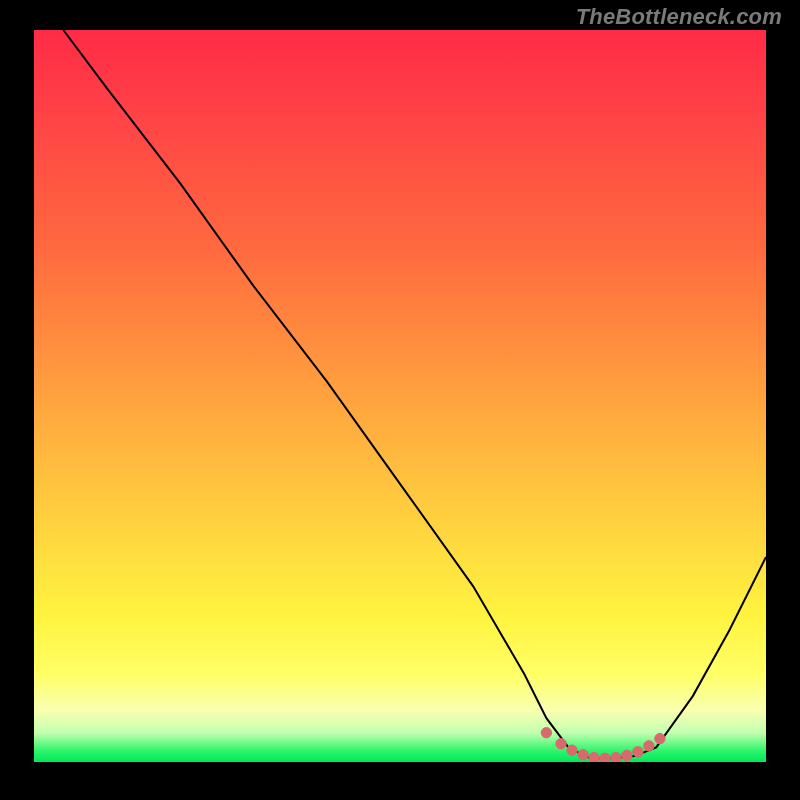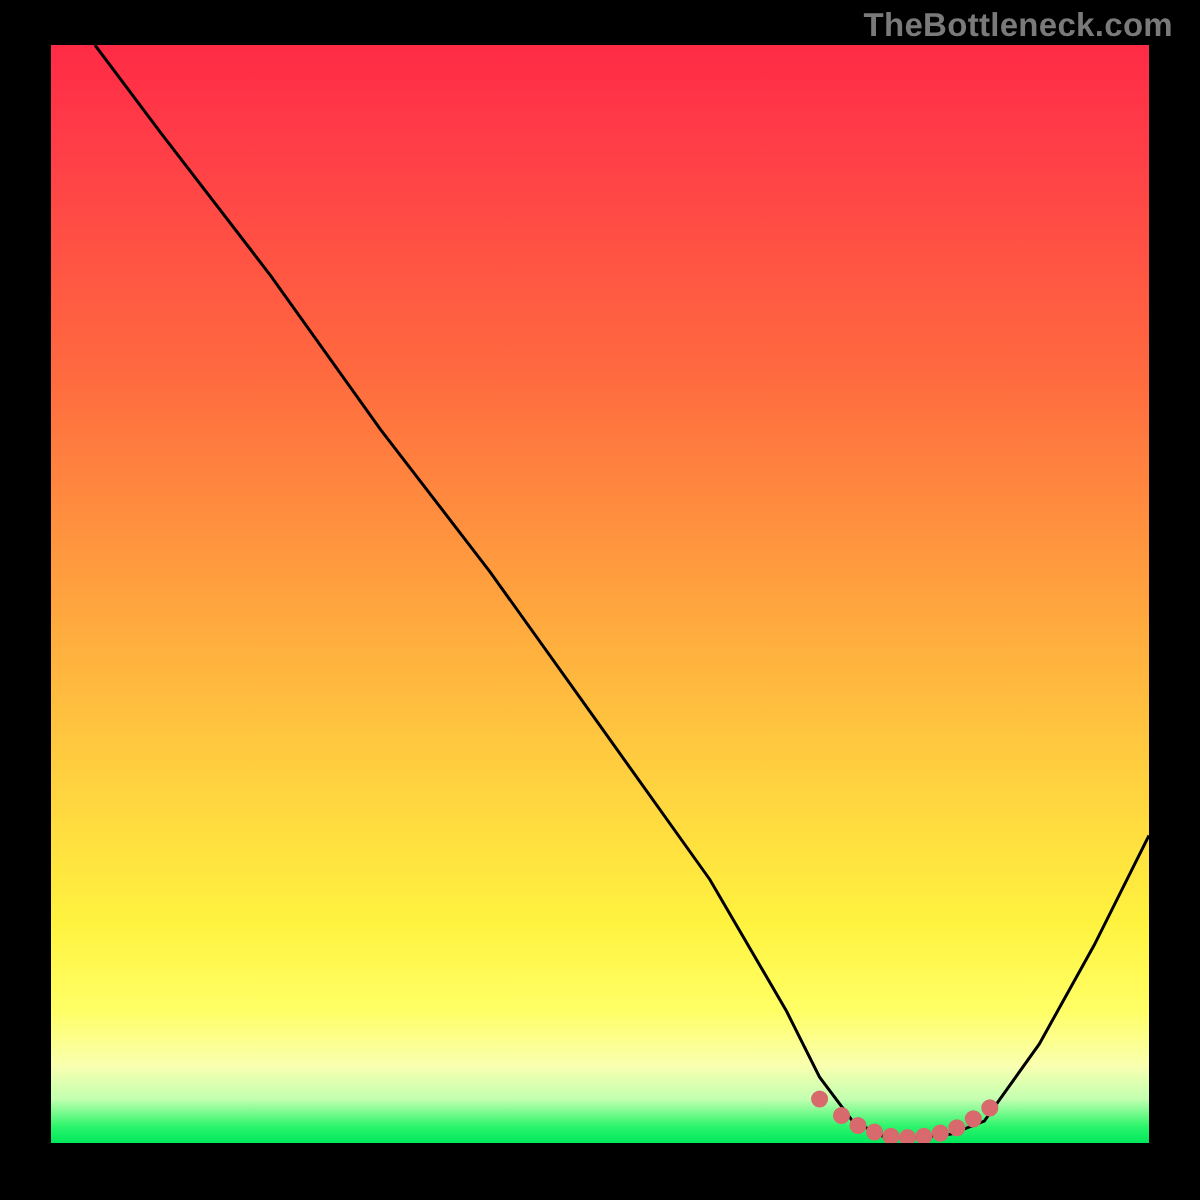--- a/index.html
+++ b/index.html
@@ -18,20 +18,21 @@
     background: #000;
   }
   .watermark {
     position: absolute;
     top: 4px;
     right: 18px;
     color: #7a7a7a;
     font-size: 22px;
     font-weight: 600;
     letter-spacing: 0.2px;
+    font-style: italic;
   }
   .plot {
     position: absolute;
     left: 34px;
     top: 30px;
     width: 732px;
     height: 732px;
     
     background: linear-gradient(
       to bottom,

